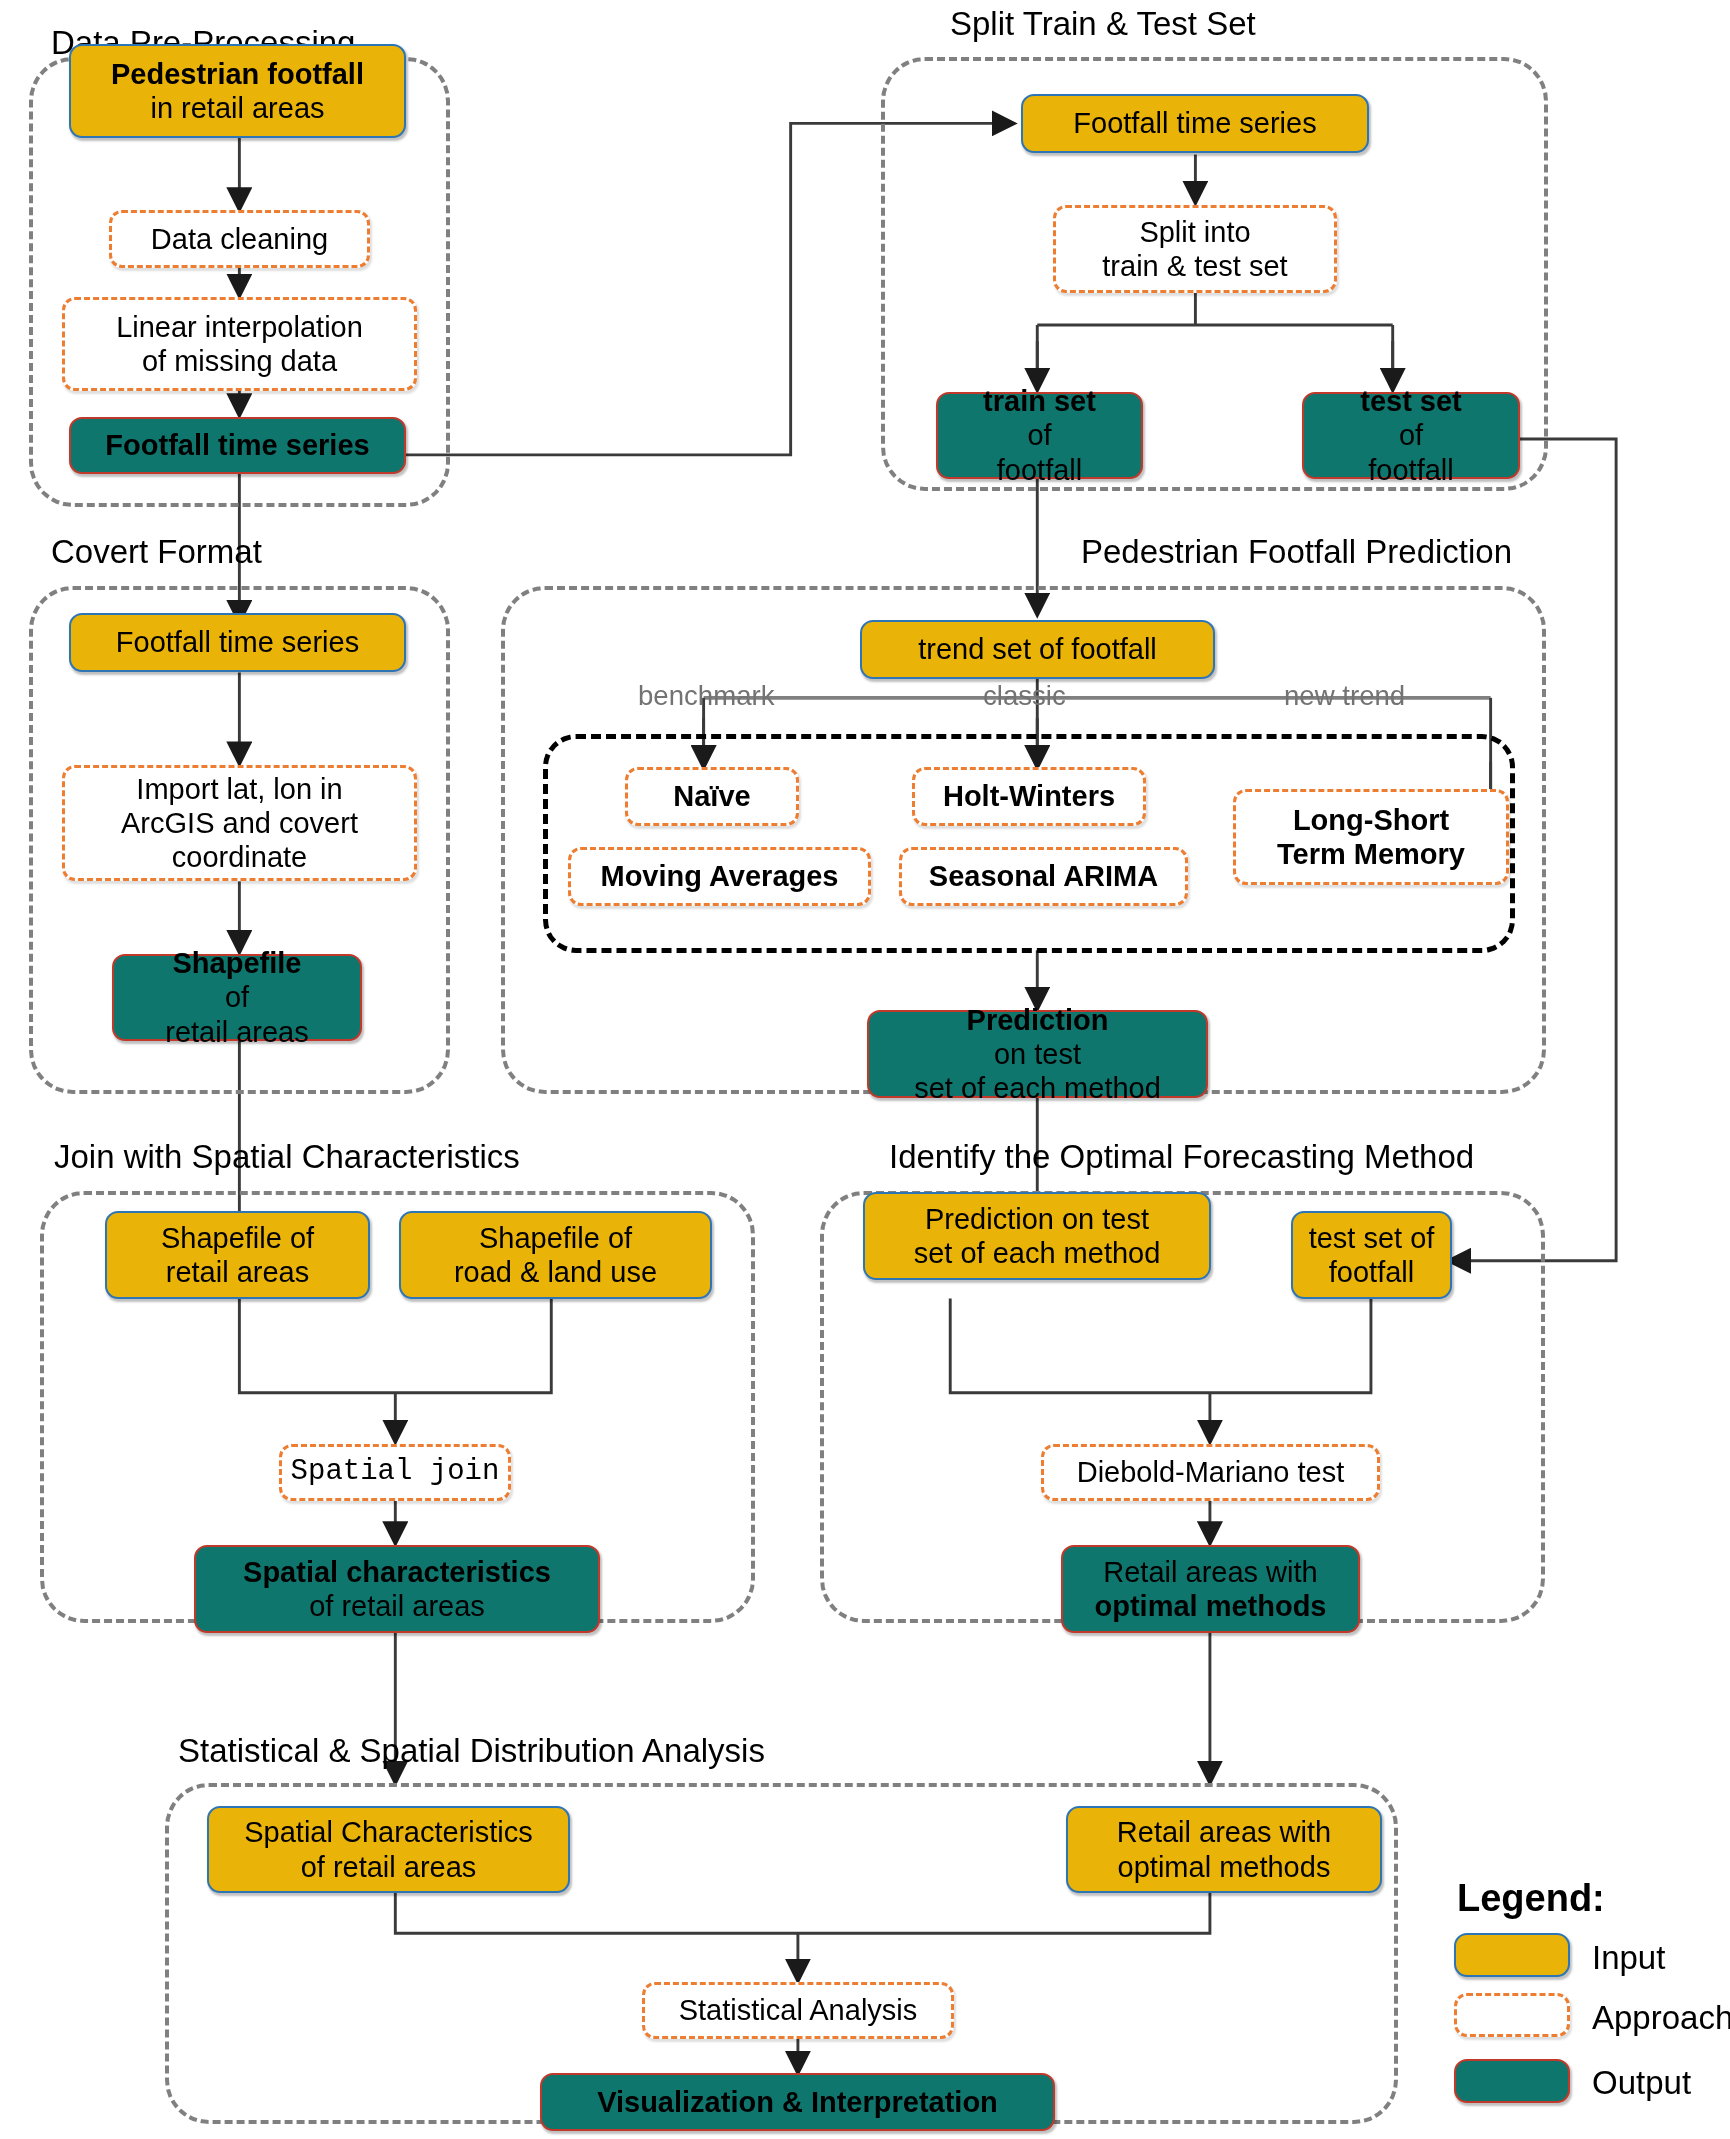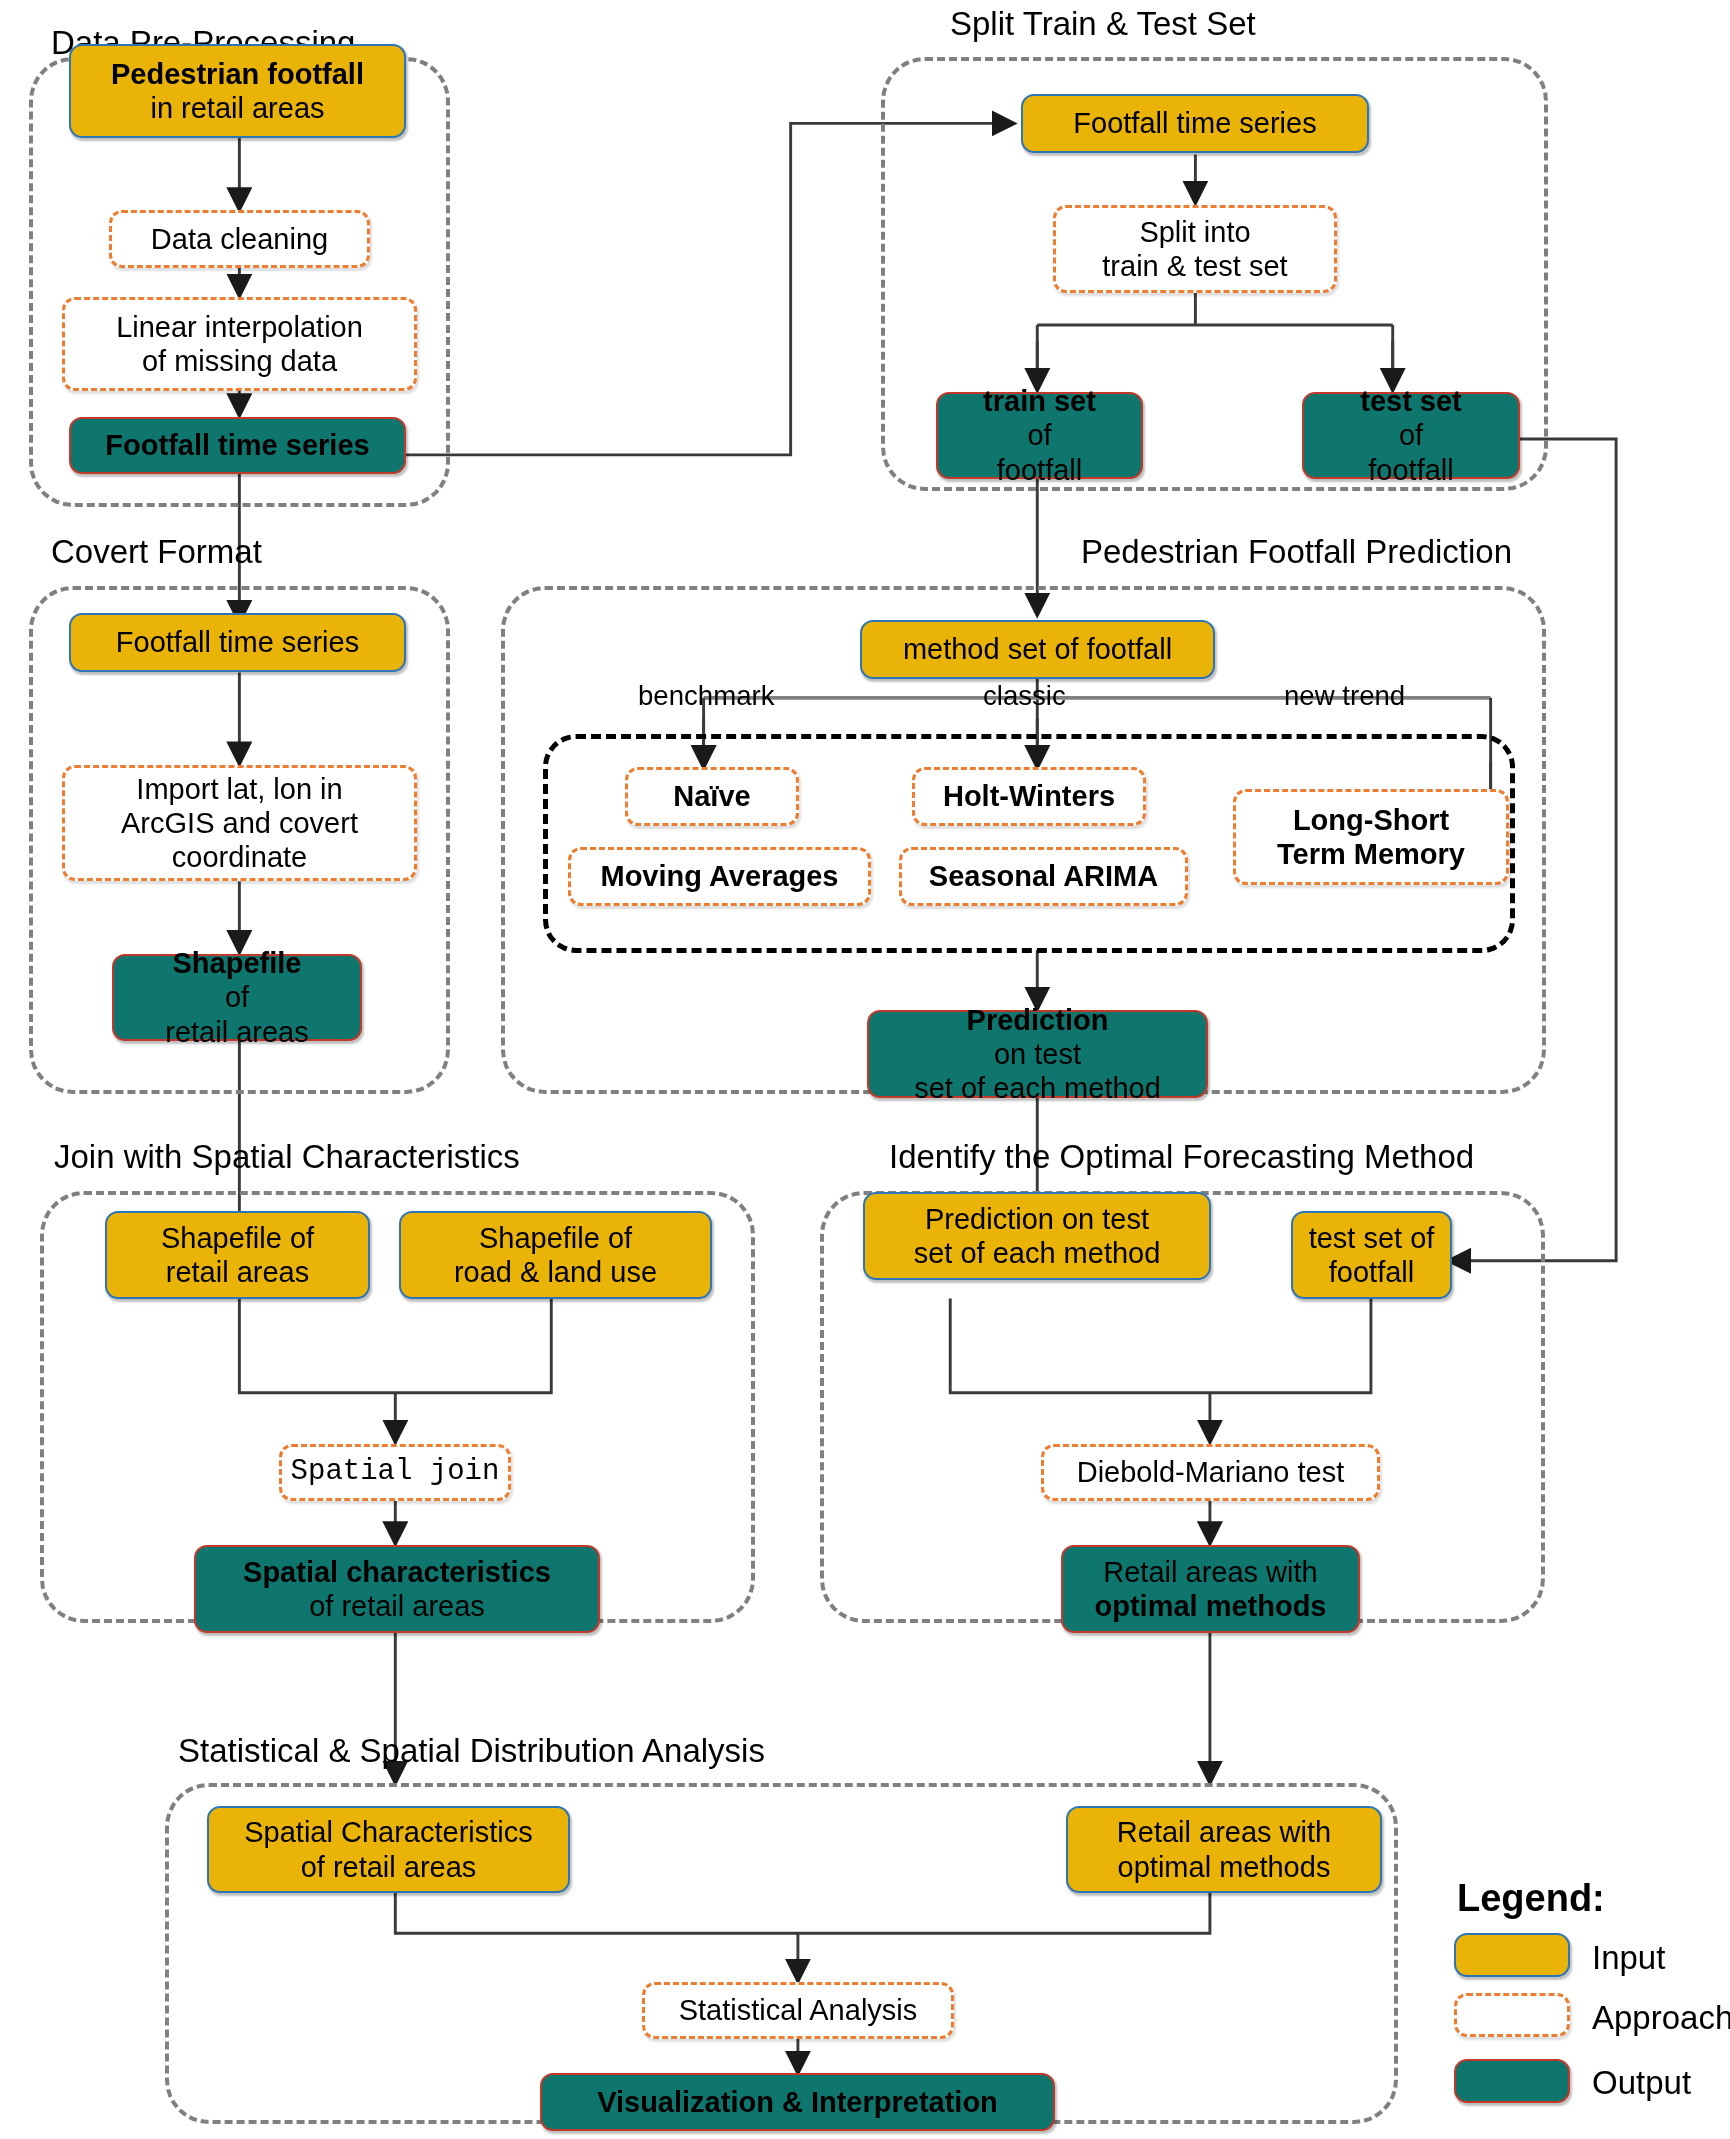--- a/index.html
+++ b/index.html
@@ -62,21 +62,21 @@
     border:3.6px dashed #ED7D31;
     border-radius:13px;
     box-shadow:1.5px 2.2px 2.2px rgba(0,0,0,.13);
   }
   .bold{font-weight:bold;}
 
   
   .branch-label{
     position:absolute;
     font-size:27.6px;
-    color:#000000;
+    color:#737373;
     white-space:nowrap;
   }
 
   
   svg.wires{position:absolute;left:0;top:0;width:1730px;height:2140px;pointer-events:none;}
 
   
   .legend{position:absolute;}
   .legend-title{
     position:absolute;font-size:38px;font-weight:bold;color:#000;white-space:nowrap;
@@ -217,21 +217,21 @@
     <div>
       <span><b>Shapefile</b><span> of</span></span>
       <span>retail areas</span>
     </div>
   </div>
 
   <div class="group-label" style="left:1081px;top:535px;">Pedestrian Footfall Prediction</div>
   <div class="group" style="left:501px;top:586px;width:1045px;height:508px;"></div>
 
   <div class="node n-input" style="left:860px;top:620px;width:355px;height:59px;">
-    <span>method set of footfall</span>
+    <span>trend set of footfall</span>
   </div>
 
   <div class="branch-label" style="left:638px;top:680px;">benchmark</div>
   <div class="branch-label" style="left:983px;top:680px;">classic</div>
   <div class="branch-label" style="left:1284px;top:680px;">new trend</div>
 
   <div class="group-black" style="left:543px;top:734px;width:972px;height:219px;"></div>
 
   <div class="node n-approach" style="left:625px;top:767px;width:174px;height:59px;">
     <span class="bold">Naïve</span>

